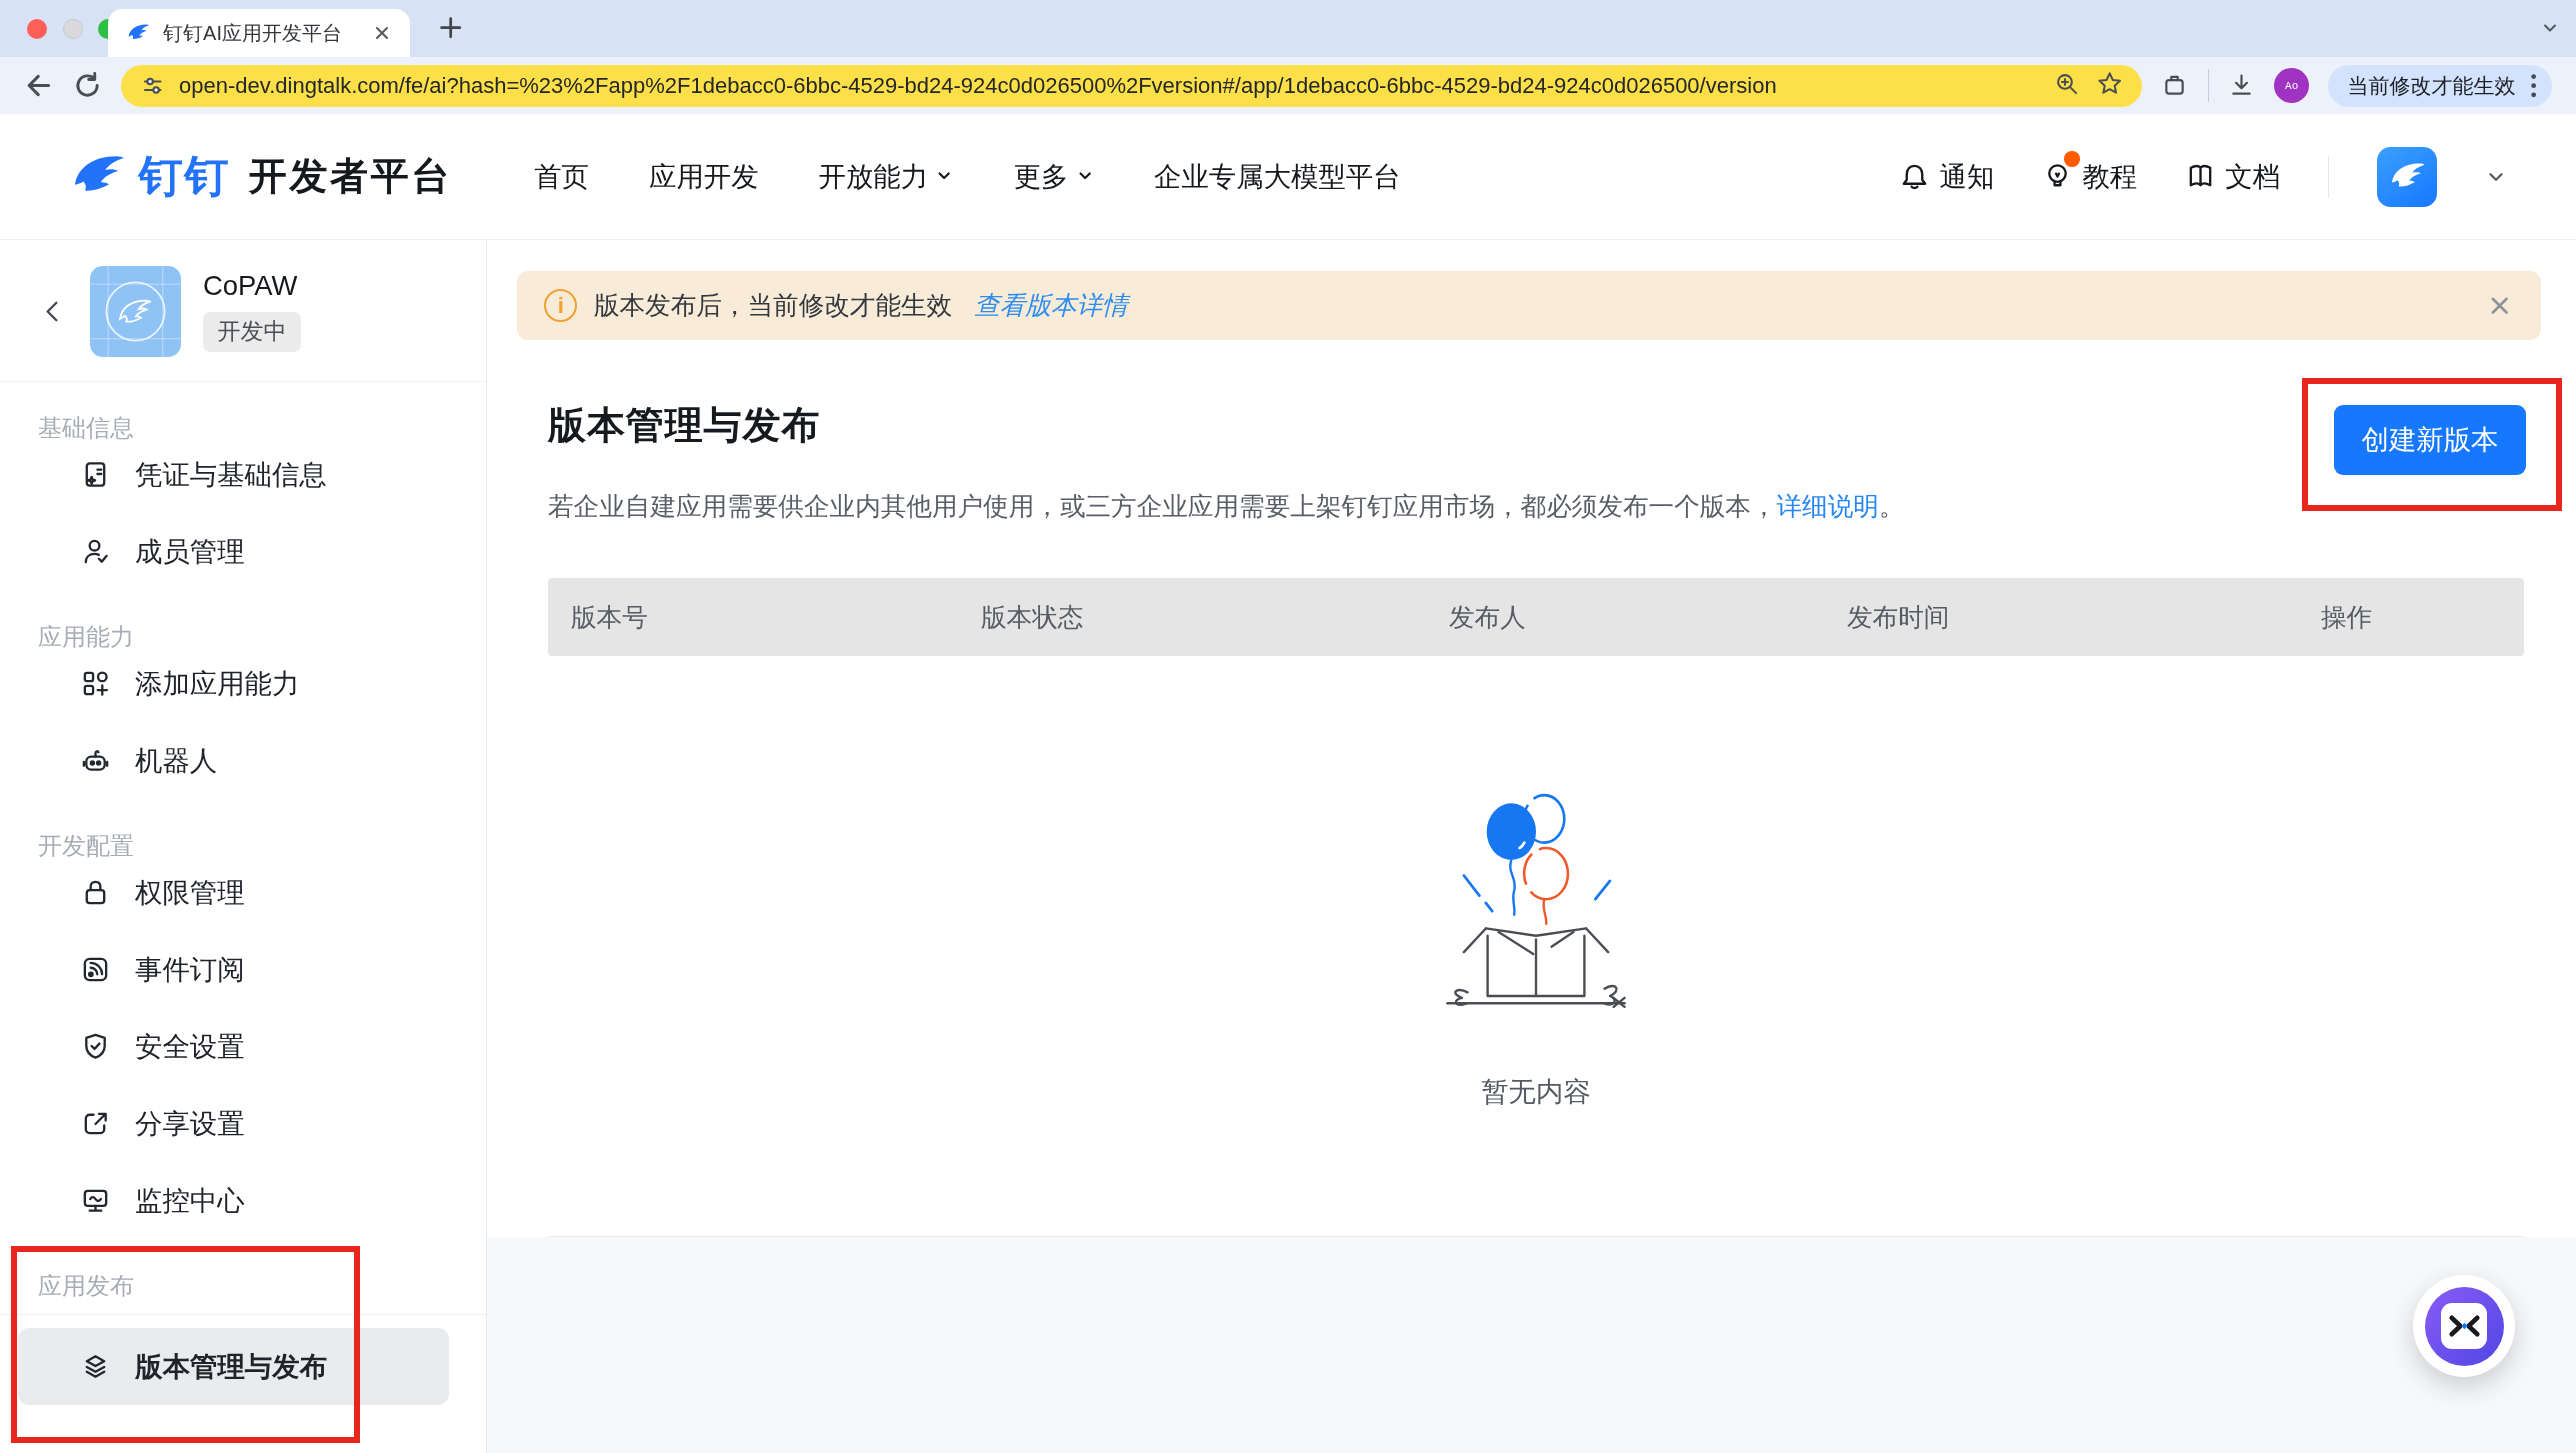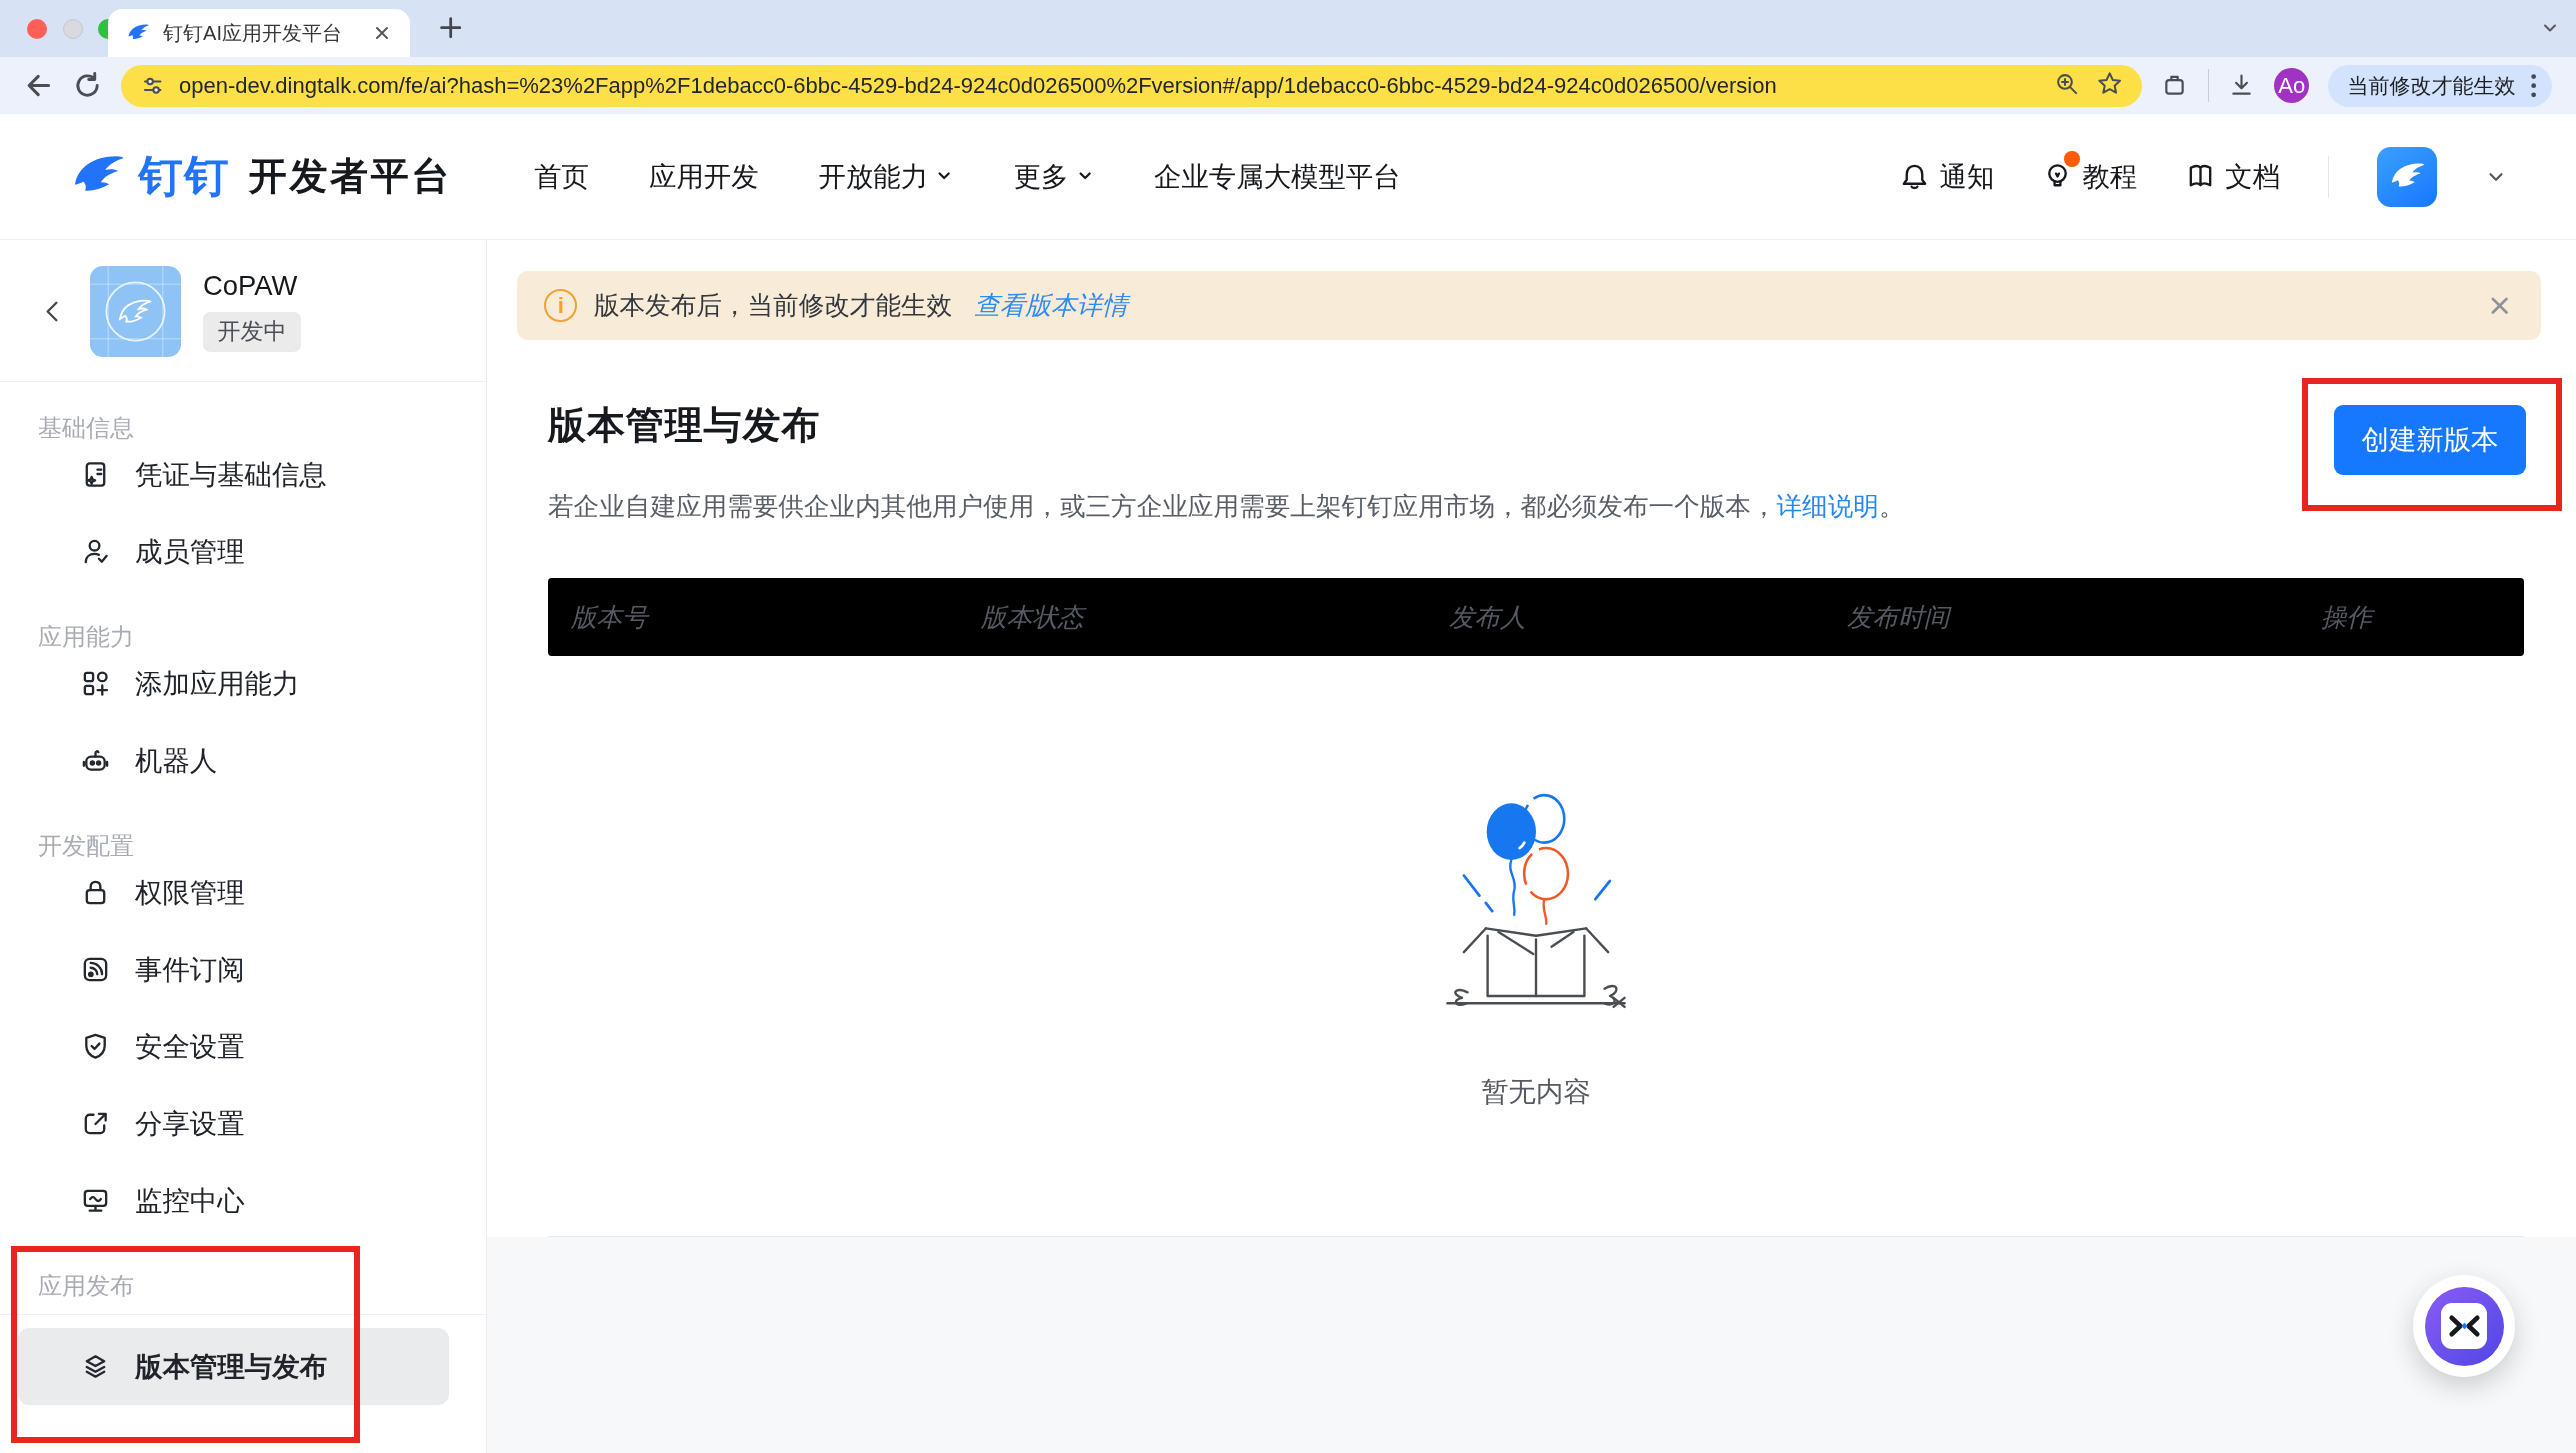--- a/index.html
+++ b/index.html
@@ -21,22 +21,22 @@
   .newtab { position:absolute; left:437px; top:13.7px; color:#43464c; display:flex; }
   .strip-chev { position:absolute; right:16.5px; top:18.3px; color:#55585e; display:flex; }
 
   .toolbar { height:57px; background:#ecf1fb; display:flex; align-items:center; padding:0 24px; gap:18.3px; }
   .tool-ic { color:#4a4d52; display:flex; }
   .urlpill { flex:1; height:42px; background:#fde047; border-radius:22px; display:flex; align-items:center;
              padding:0 18.3px; gap:12.8px; min-width:0; }
   .url-text { font-size:22px; color:#23262b; white-space:nowrap; overflow:hidden; text-overflow:ellipsis; flex:1; }
   .pill-right { display:flex; gap:16.5px; color:#4a4d52; }
   .tb-divider { width:0.9px; height:33px; background:#c6cdd9; }
-  .avatar-ao { width:35px; height:35px; border-radius:50%; background:#a033c2; color:#fff; font-size:22px;
-               display:flex; align-items:center; justify-content:center; }
+  .avatar-ao { width:35px; height:35px; border-radius:50%; background:#a033c2; color:#fff; font-size:11px;
+               display:flex; align-items:center; justify-content:center;font-family:Liberation Mono, monospace; }
   .update-chip { height:42px; background:#d3e3fd; border-radius:22px; display:flex; align-items:center;
                  gap:14.6px; padding:0 14.6px 0 20px; font-size:21px; color:#1c1f24; }
 
   
   .appbar { height:126px; background:#fff; border-bottom:0.9px solid #eef0f3; display:flex; align-items:center; padding:16px 69px; }
   .brand { display:flex; align-items:center; gap:12.8px; }
   .brand-cn { font-size:44px; font-weight:bold; color:#2273fa; letter-spacing:1.8px; }
   .brand-suffix { font-size:38px; font-weight:bold; color:#15181c; letter-spacing:2.7px; margin-left:5.5px; }
   .mainnav { display:flex; gap:60px; margin-left:82px; }
   .nav-link { font-size:27.4px; color:#15181c; display:flex; align-items:center; gap:7.3px; cursor:pointer; white-space:nowrap; }
@@ -76,22 +76,22 @@
   .banner-close { margin-left:auto; color:#8d9298; display:flex; cursor:pointer; }
 
   .page-title { position:absolute; left:61px; top:160px; font-size:38px; font-weight:bold; color:#16191e; letter-spacing:0.9px; }
   .page-desc { position:absolute; left:61px; top:249px; font-size:25.6px; color:#585d66; }
   .desc-link { color:#2386f2; cursor:pointer; }
   .create-btn { position:absolute; left:1847px; top:165px; width:192px; height:70px; background:#1677ff;
                 border:none; border-radius:9.1px; color:#fff; font-size:27.4px; cursor:pointer;
                 font-family:inherit; }
   .anno-btn { left:1815px; top:138px; width:260px; height:133px; }
 
-  .table-head { position:absolute; left:61px; top:338px; width:1976px; height:78px; background:#000000;
-                border-radius:3.7px;font-style:italic; }
+  .table-head { position:absolute; left:61px; top:338px; width:1976px; height:78px; background:#e5e5e5;
+                border-radius:3.7px; }
   .th { position:absolute; top:0; line-height:78px; font-size:25.6px; color:#565b63; }
 
   .empty-wrap { position:absolute; left:61px; top:416px; width:1976px; text-align:center; }
   .empty-illu { margin-top:128px; }
   .empty-text { margin-top:31px; font-size:27.4px; color:#565b63; }
 
   .panel-line { position:absolute; left:61px; top:996px; width:1976px; height:0.9px; background:#e8eaed; }
   .below-area { position:absolute; left:0; top:997px; right:0; bottom:0; background:#f7f8fa; }
 
   .fab { position:absolute; left:2413px; top:1275px; width:102px; height:102px; border-radius:50%;

